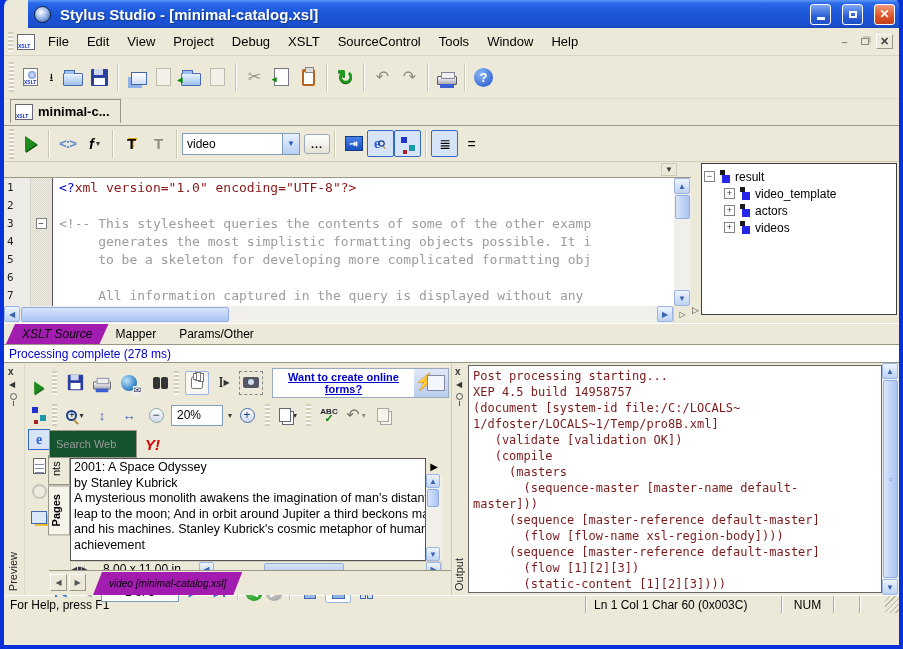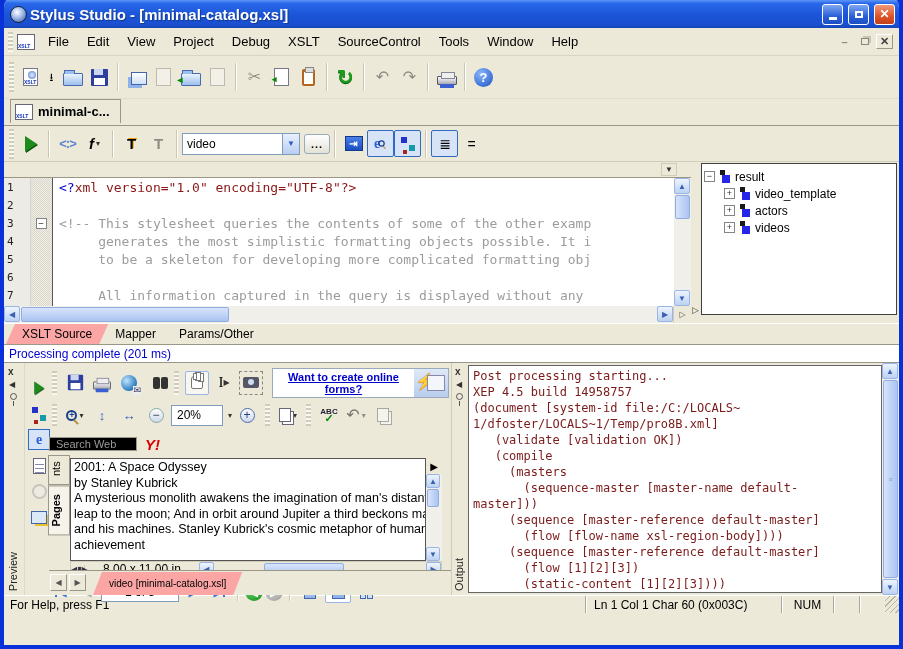--- a/index.html
+++ b/index.html
@@ -1,22 +1,22 @@
 <!DOCTYPE html>
 <html><head>
 <meta charset="utf-8">
 <style>
   html,body{margin:0;padding:0;width:903px;height:649px;overflow:hidden;background:#0831d9;}
   *{box-sizing:border-box;}
   .win{position:relative;width:903px;height:649px;border:4px solid #0831d9;border-top:none;
        border-radius:8px 8px 0 0;overflow:hidden;background:#ece9d8;
        font-family:"Liberation Sans",sans-serif;font-size:13px;color:#000;}
   
-  .titlebar{height:28px;display:flex;align-items:center;padding:0 4px 0 6px;gap:3px;
-    background:linear-gradient(180deg,#5c96f6 0%,#2a68ea 12%,#1b54d6 55%,#1a4fd0 88%,#1646b8 100%);}
+  .titlebar{height:28px;display:flex;align-items:center;padding:0 4px 0 6px;gap:9px;
+    background:linear-gradient(180deg,#5c96f6 0%,#2a68ea 12%,#1b54d6 55%,#1a4fd0 88%,#1646b8 100%);margin-left:24px;}
   .app-icon{width:17px;height:17px;border-radius:50%;background:radial-gradient(circle at 40% 35%,#ffffff,#9db8e8 45%,#2c4f9e);border:1px solid #123;}
   .title-text{color:#fff;font-weight:bold;font-size:15px;text-shadow:1px 1px 1px #123a8a;flex:1;white-space:nowrap;}
   .winbtn{width:21px;height:21px;margin-left:2px;border:1px solid #fff;border-radius:3px;color:#fff;
     display:flex;align-items:center;justify-content:center;font-size:12px;font-weight:bold;
     background:linear-gradient(180deg,#7fa8f2,#2a5fd8 60%,#1d4fc4);}
   .winbtn.close{background:linear-gradient(180deg,#f0997a,#dd5326 60%,#c23f1a);}
   .winbtn .sq{width:8px;height:7px;border:2px solid #fff;display:block;}
   .winbtn .min{width:8px;height:3px;background:#fff;display:block;margin-top:9px;}
   
   .menubar{height:28px;display:flex;align-items:center;background:#ece9d8;border-bottom:1px solid #d8d5c4;padding:0 2px;}
@@ -105,21 +105,21 @@
   .tree-row.child{margin-left:20px;}
   .exp{width:11px;height:11px;border:1px solid #848484;background:#fff;font-size:9px;line-height:8px;text-align:center;color:#333;flex:none;}
   .nodeicon{width:12px;height:13px;position:relative;flex:none;}
   .nodeicon::before{content:"";position:absolute;left:1px;top:0;width:5px;height:5px;background:#1a1a1a;}
   .nodeicon::after{content:"";position:absolute;left:3px;top:5px;width:8px;height:8px;background:#2626e8;}
   
   .edtabs{height:21px;background:#ece9d8;border-top:1px solid #fff;display:flex;align-items:stretch;padding-left:2px;}
   .stab{display:flex;align-items:center;padding:0 16px;margin-right:-9px;font-size:12px;background:#ece9d8;
         clip-path:polygon(9px 0,100% 0,calc(100% - 9px) 100%,0 100%);
         filter:drop-shadow(1px 0 0 #8a8776) drop-shadow(-1px 0 0 #8a8776);}
-  .stab.active{background:#fca5a5;z-index:2;}
+  .stab.active{background:#a21caf;z-index:2;font-style:italic;}
   .msgbar{height:19px;background:#fff;border:1px solid #9a9786;border-left:none;border-right:none;color:#0000cc;font-size:12px;display:flex;align-items:center;padding-left:5px;}
   
   .bottomrow{flex:1;display:flex;background:#ece9d8;min-height:0;}
   .dock-strip{width:21px;flex:none;position:relative;background:#ece9d8;border-right:1px solid #dcd9c8;}
   .dock-x{position:absolute;top:3px;left:4px;font-size:10px;font-weight:bold;color:#333;}
   .dock-arr{position:absolute;top:17px;left:5px;font-size:8px;color:#333;}
   .dock-pin{position:absolute;top:30px;left:6px;width:7px;height:7px;border:1px solid #555;border-radius:50%;}
   .dock-pin::after{content:"";position:absolute;left:2px;top:7px;width:1px;height:5px;background:#555;}
   .dock-label{position:absolute;bottom:4px;left:3px;writing-mode:vertical-rl;transform:rotate(180deg);font-size:11px;color:#222;}
   .preview-panel{width:447px;flex:none;position:relative;background:#ece9d8;}
@@ -154,21 +154,21 @@
   .mag-ic::after{content:"";position:absolute;right:-4px;bottom:-4px;width:6px;height:2px;background:#b58a3a;transform:rotate(45deg);}
   .fit-ic{font-size:13px;color:#2a5ac0;font-weight:bold;}
   .zoom-circle{width:15px;height:15px;border-radius:50%;border:1px solid #8aa;background:linear-gradient(#fdfdfd,#cfd8ea);color:#345;font-size:12px;display:flex;align-items:center;justify-content:center;}
   .zoom-circle.plus{border-color:#4a6ab0;color:#1a3f8f;}
   .zcombo{width:52px;height:21px;background:#fff;border:1px solid #7f9db9;display:flex;align-items:center;padding-left:5px;font-size:12px;}
   .dd{font-size:8px;color:#333;margin-left:2px;}
   .pagecopy-ic{width:12px;height:14px;background:#fff;border:1px solid #667;box-shadow:3px 3px 0 -1px #fff,3px 3px 0 0 #667;position:relative;}
   .abc-ic{font-size:8px;font-weight:bold;color:#223;display:flex;flex-direction:column;align-items:center;line-height:7px;}
   .abc-ic::after{content:"✓";color:#0a8a0a;font-size:11px;}
   .pv-search{position:absolute;left:45px;top:67px;height:28px;display:flex;align-items:center;gap:8px;}
-  .search-box{width:88px;height:14px;border:1px solid #9a9786;background:#000000;color:#999;font-size:11px;display:flex;align-items:center;padding-left:6px;}
+  .search-box{width:88px;height:28px;border:1px solid #9a9786;background:#14532d;color:#999;font-size:11px;display:flex;align-items:center;padding-left:6px;}
   .yahoo{color:#d00;font-weight:bold;font-style:italic;font-size:15px;}
   .pv-page{position:absolute;left:66px;top:95px;right:9px;height:103px;display:flex;}
   .page-white{flex:1;background:#fff;border:1px solid #555;padding:1px 0 0 3px;overflow:hidden;font-size:12.5px;line-height:15.5px;white-space:nowrap;}
   .page-side{width:16px;flex:none;display:flex;flex-direction:column;background:#ece9d8;}
   .page-menu-arrow{height:16px;display:flex;align-items:center;justify-content:center;color:#000;font-size:10px;}
   .pv-sizebar{position:absolute;left:66px;right:9px;top:198px;height:16px;display:flex;align-items:center;background:#ece9d8;border:1px solid #cfccba;}
   .size-grip{width:14px;text-align:center;font-size:8px;color:#334;border-right:1px solid #cfccba;}
   .size-text{padding:0 18px;font-size:12px;}
   .pv-hscroll{flex:1;display:flex;height:15px;}
   .pv-nav{position:absolute;left:45px;right:0;top:216px;height:25px;display:flex;align-items:center;gap:2px;border-top:1px solid #fff;}
@@ -477,21 +477,21 @@
         </div>
     </div>
   </div>
 
   <div class="edtabs">
     <span class="stab active">XSLT Source</span>
     <span class="stab">Mapper</span>
     <span class="stab">Params/Other</span>
   </div>
 
-  <div class="msgbar">Processing complete (201 ms)</div>
+  <div class="msgbar">Processing complete (278 ms)</div>
 
   <div class="bottomrow">
 
     <div class="preview-panel">
       <div class="dock-strip" style="position:absolute;left:0;top:0;bottom:0">
         <span class="dock-x">x</span>
         <span class="dock-arr">◀</span>
         <span class="dock-pin"></span>
         <span class="dock-label">Preview</span>
       </div>

